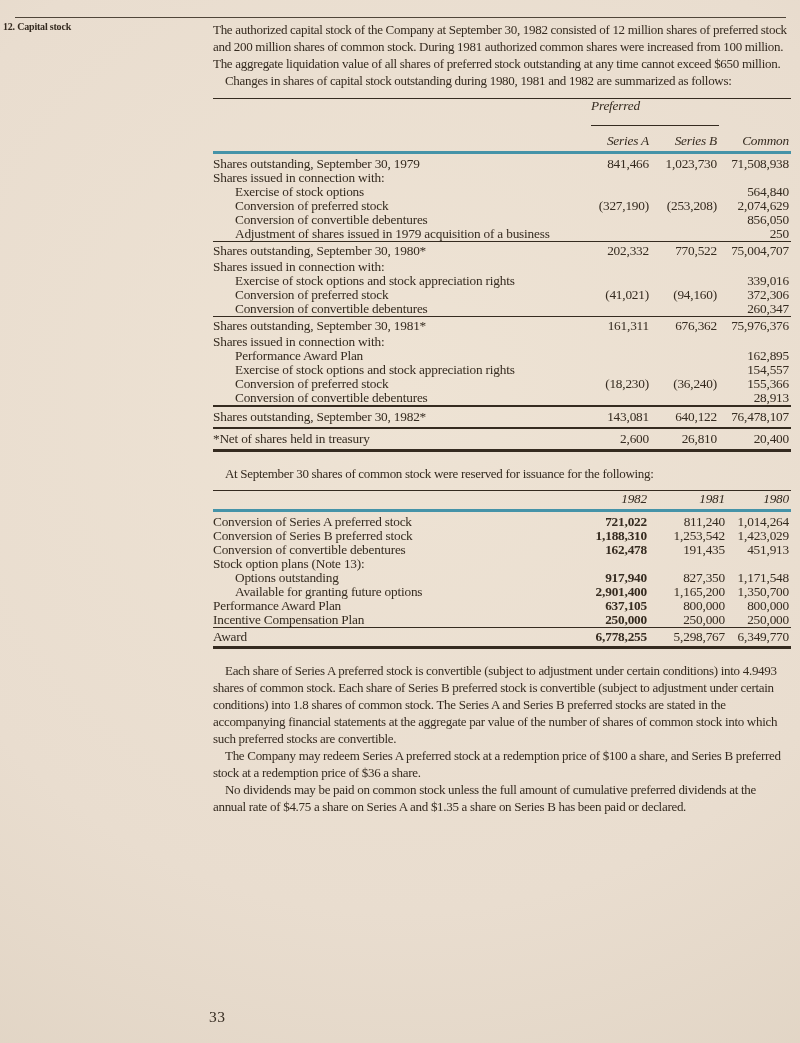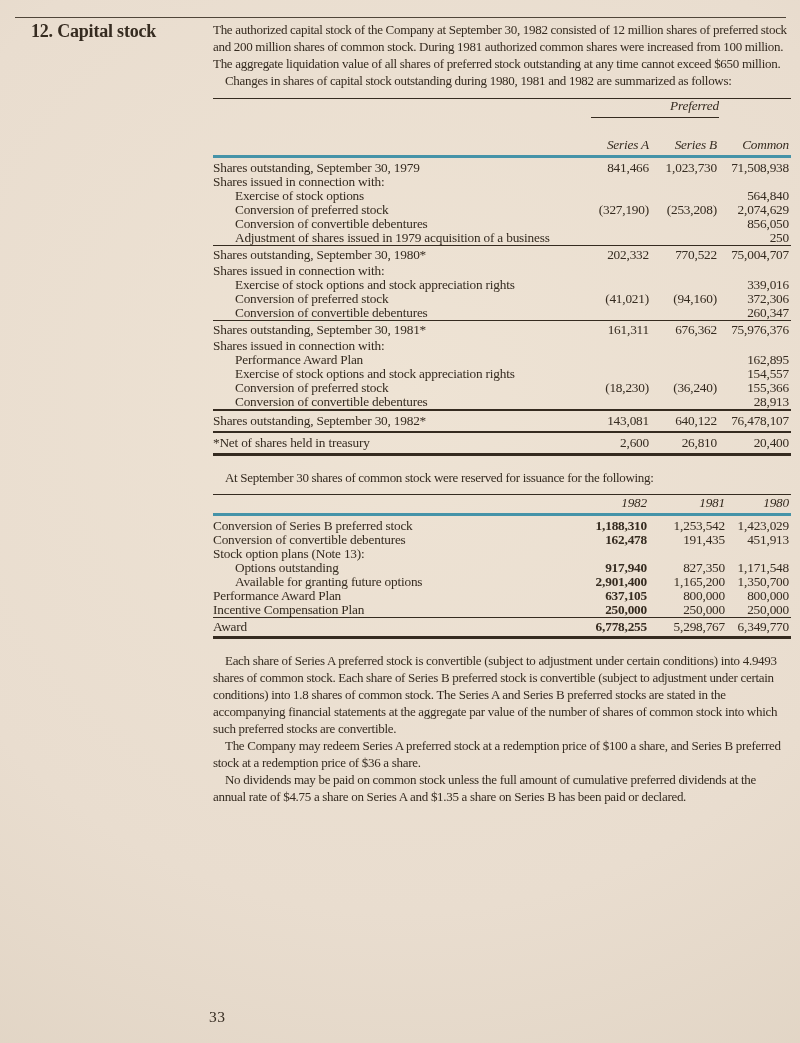--- a/index.html
+++ b/index.html
@@ -17,22 +17,22 @@
       radial-gradient(ellipse 120% 90% at 50% 38%, #eee3d4 0%, #e9ddcf 55%, #ddd0bf 100%);
     font-family:"Liberation Serif","DejaVu Serif",serif;
     color:var(--ink);
     overflow:hidden;
   }
   .top-rule{
     position:absolute;left:15px;right:14px;top:17px;height:1px;
     background:var(--ink);opacity:.85;
   }
   .side-heading{
-    position:absolute;left:31px;top:21px;width:185px;
-    font-weight:bold;font-size:18px;letter-spacing:-0.2px;
+    position:absolute;left:3px;top:21px;width:185px;
+    font-weight:bold;font-size:10px;letter-spacing:-0.2px;
   }
   .main-col{
     position:absolute;left:213px;top:21px;width:578px;
   }
   .para{
     margin:0;
     font-size:13px;line-height:17px;letter-spacing:-0.3px;
     text-align:left;
   }
   .para.indented{text-indent:12px;}
@@ -48,23 +48,23 @@
     overflow:hidden;white-space:nowrap;
   }
   table.fin .lbl{text-align:left;}
   table.fin .lbl.ind{padding-left:22px;}
   table.fin .num{text-align:right;padding-right:2px;}
   
   table.fin thead .hdr{font-style:italic;}
   table.fin thead tr.cols td{border-bottom:3px solid var(--blue);padding-bottom:3px;padding-top:1px;}
   table.fin tbody tr:first-child td{padding-top:3px;margin-left:36px;}
   .grp-inner{
-    display:block;margin-left:auto;width:128px;text-align:right;
+    display:block;margin-left:auto;width:128px;text-align:left;
     font-style:italic;border-bottom:1px solid var(--ink);
-    padding-bottom:4px;margin-bottom:19px;
+    padding-bottom:12px;margin-bottom:7px;
   }
   
   tr.rule-thin td{border-top:1px solid var(--ink);padding-top:2px;}
   tr.rule-thin td{padding-bottom:2px;}
   tr.rule-heavy td{border-top:2px solid var(--ink);padding-top:3px;padding-bottom:3px;}
   
   table.t2 td.num.c0{font-weight:bold;}
 
   .spacer-t1{height:9px;}
   .spacer-reserved{height:13px;}
@@ -244,20 +244,26 @@
       <thead>
         <tr class="cols">
           <td></td>
           <td class="num hdr">1982</td>
           <td class="num hdr">1981</td>
           <td class="num hdr">1980</td>
         </tr>
       </thead>
       <tbody id="t2-body">
           <tr>
+            <td class="lbl">Conversion of Series A preferred stock</td>
+            <td class="num c0">721,022</td>
+            <td class="num c1">811,240</td>
+            <td class="num c2">1,014,264</td>
+          </tr>
+          <tr>
             <td class="lbl">Conversion of Series B preferred stock</td>
             <td class="num c0">1,188,310</td>
             <td class="num c1">1,253,542</td>
             <td class="num c2">1,423,029</td>
           </tr>
           <tr>
             <td class="lbl">Conversion of convertible debentures</td>
             <td class="num c0">162,478</td>
             <td class="num c1">191,435</td>
             <td class="num c2">451,913</td>

